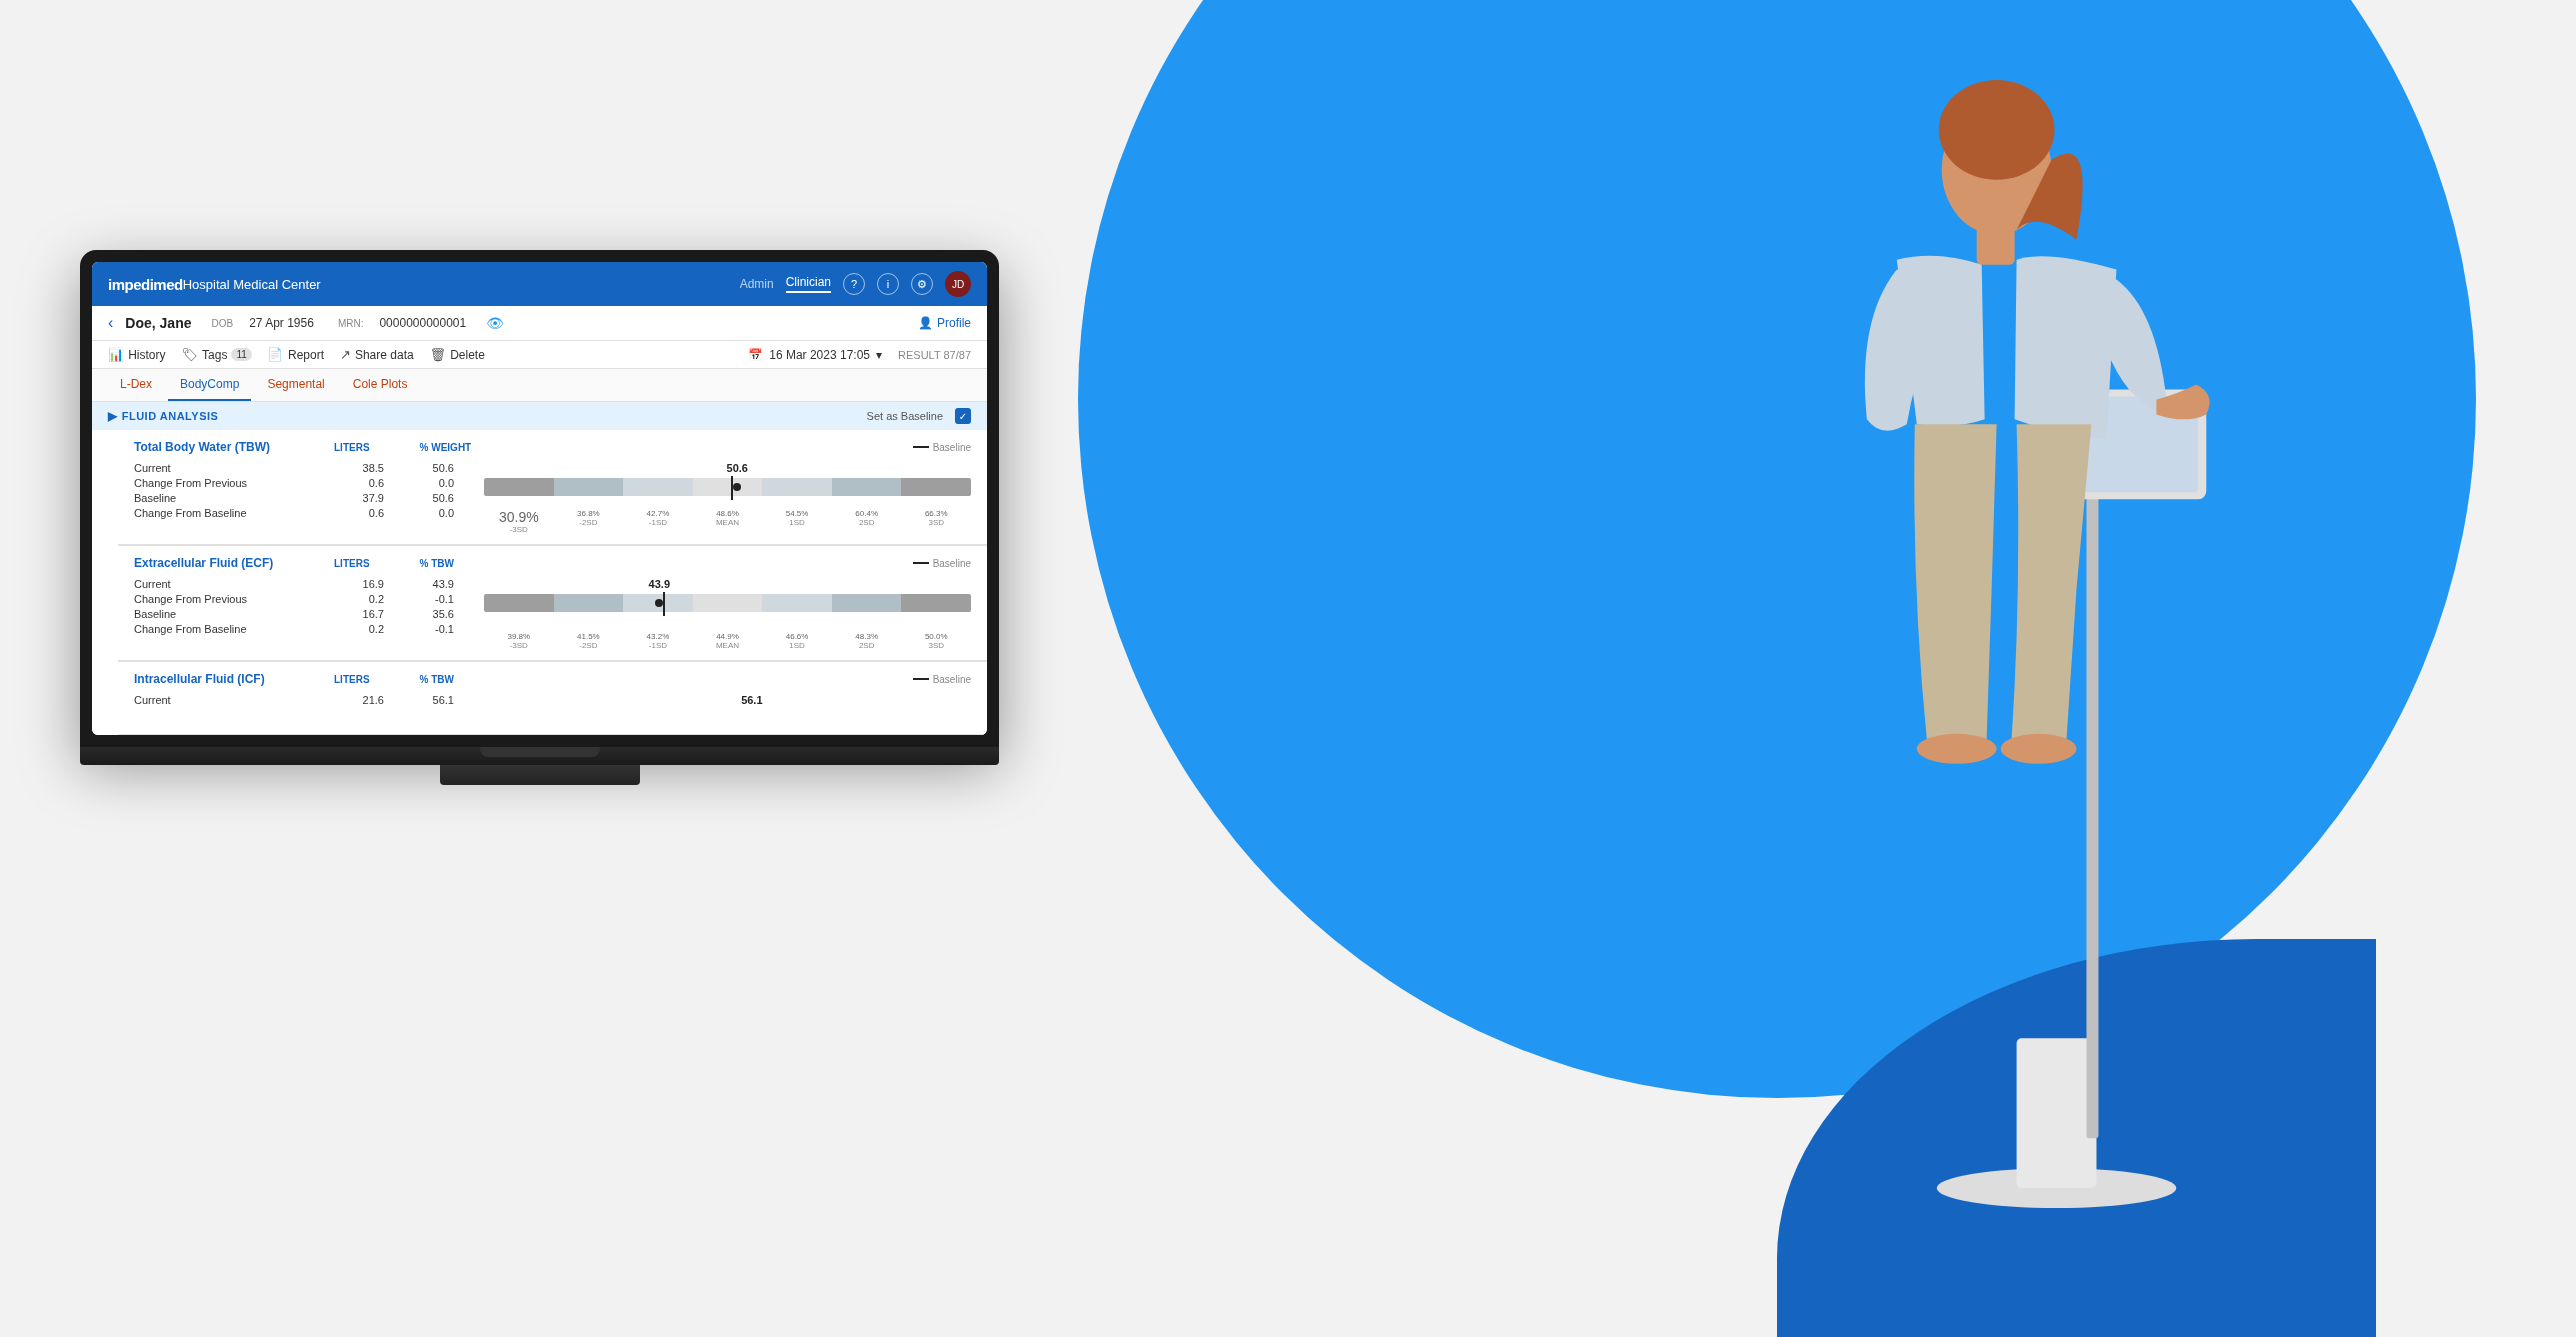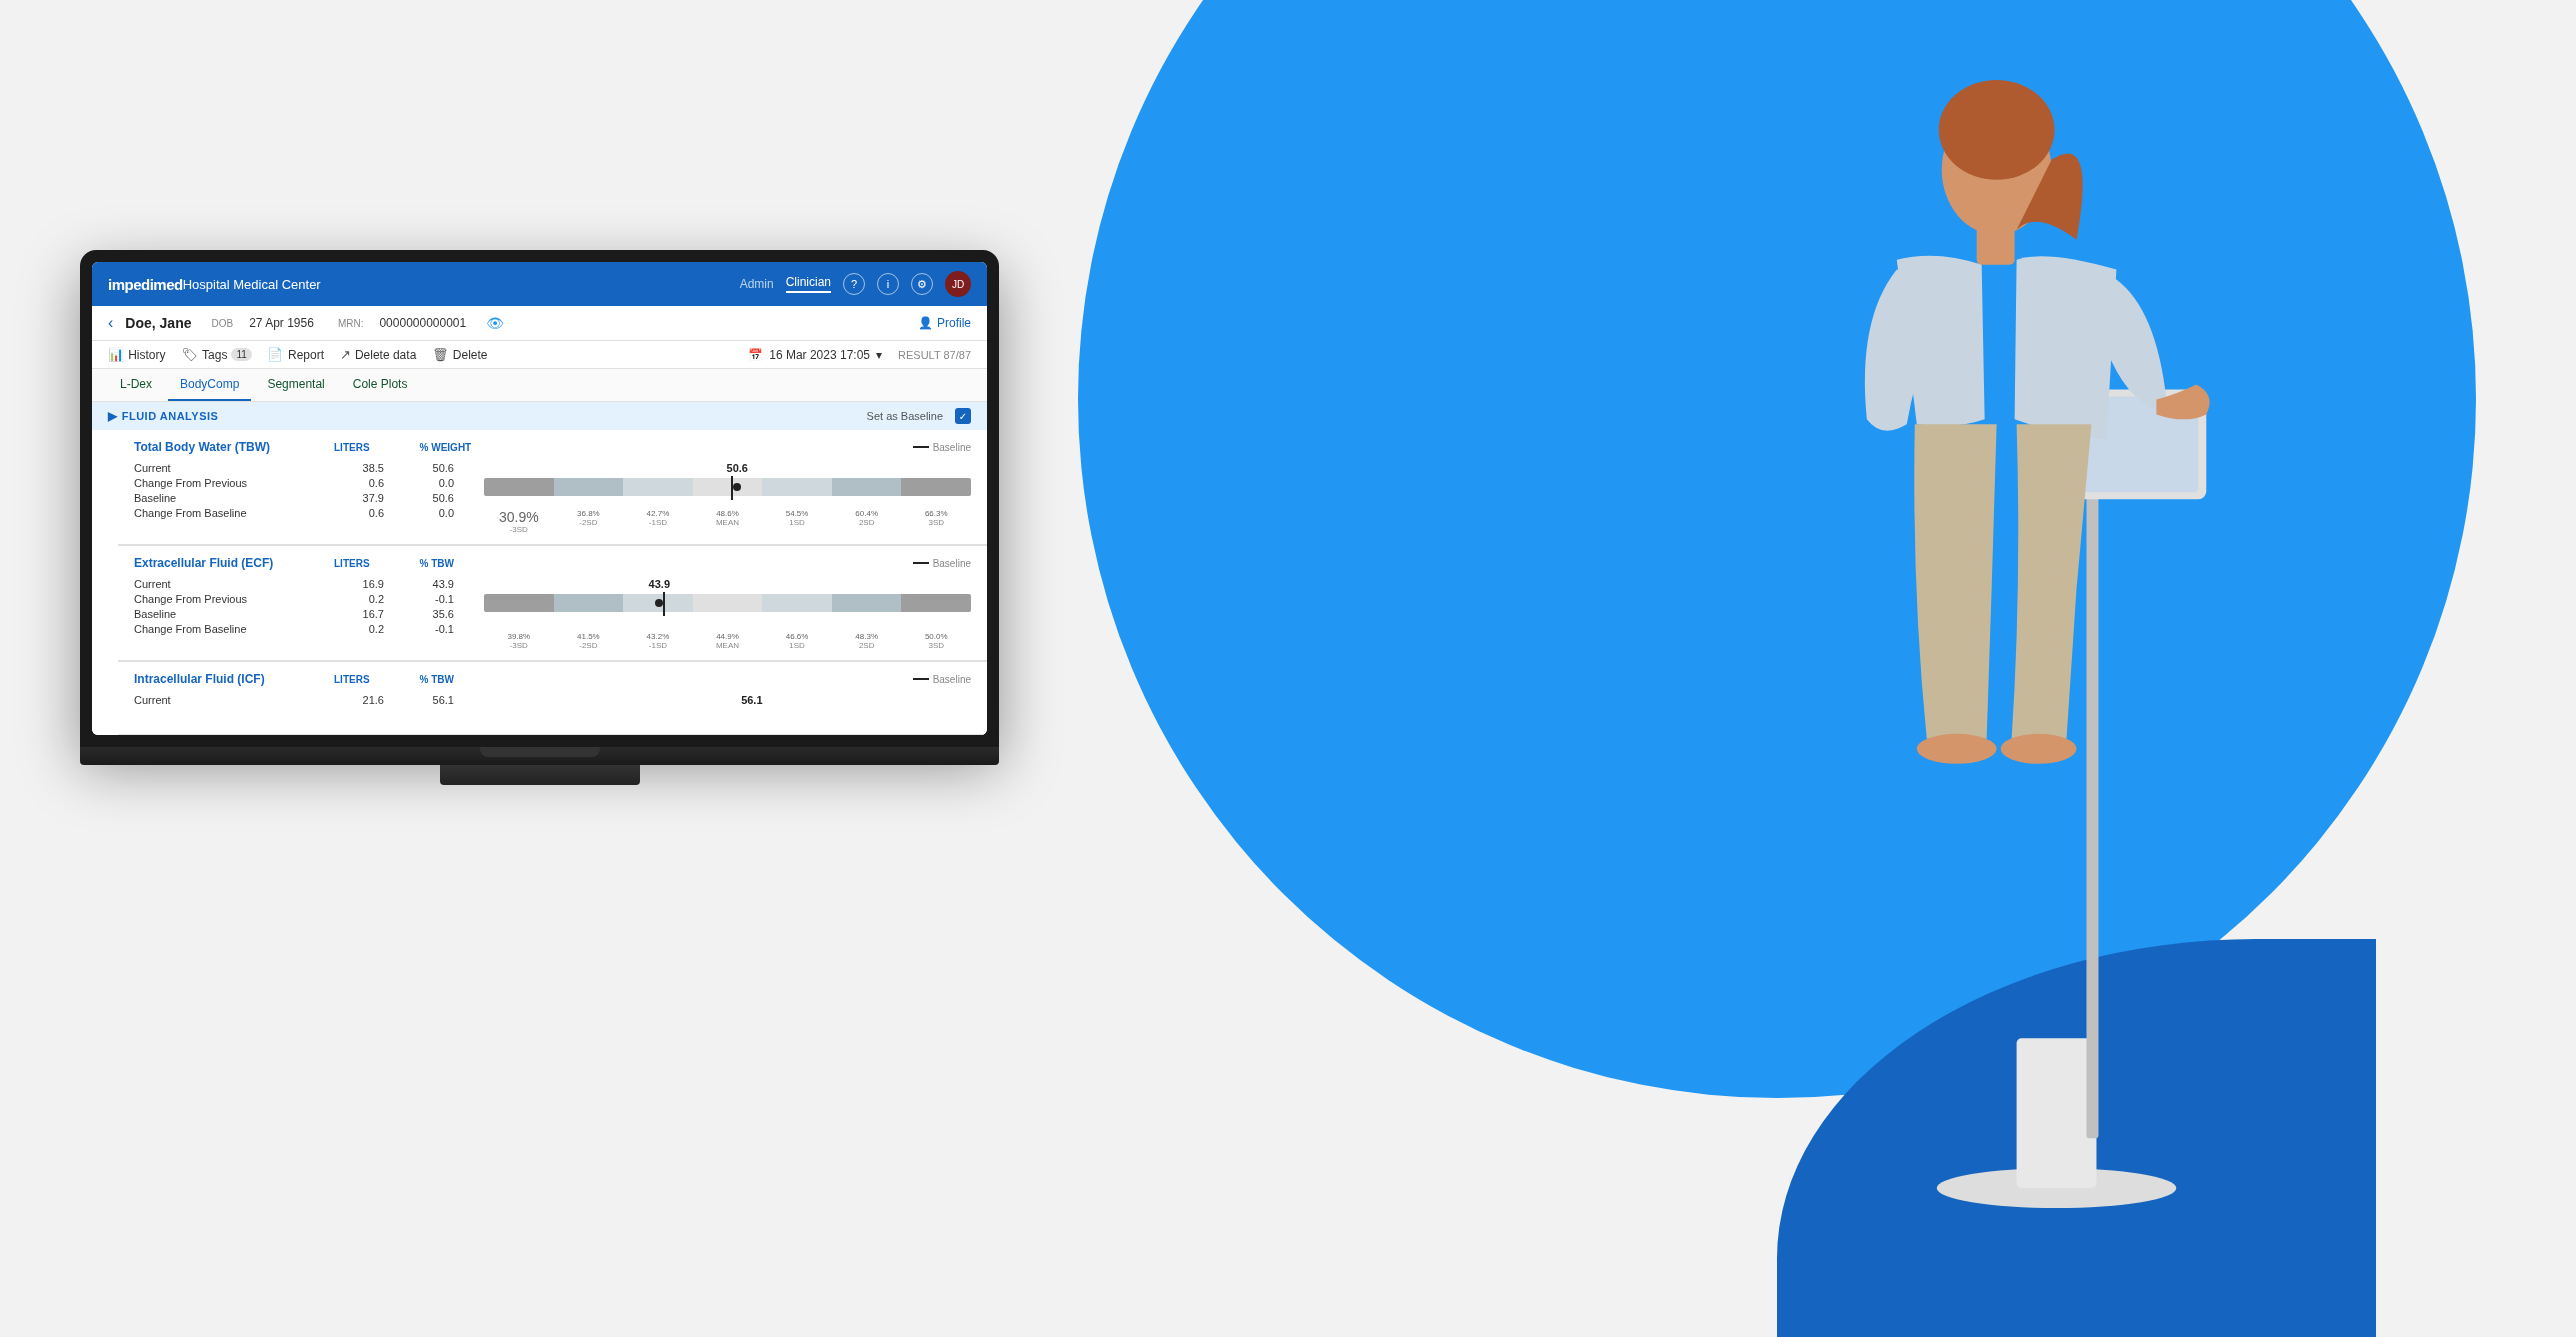--- a/index.html
+++ b/index.html
@@ -293,21 +293,21 @@
       background: #fafafa;
       border-bottom: 1px solid #e0e0e0;
       display: flex;
       padding: 0 16px;
       gap: 4px;
     }
 
     .content-tab {
       padding: 8px 12px;
       font-size: 12px;
-      color: #14532d;
+      color: #c2410c;
       cursor: pointer;
       border-bottom: 2px solid transparent;
     }
 
     .content-tab.active {
       color: #1565C0;
       border-bottom: 2px solid #1565C0;
       font-weight: 500;
     }
 
@@ -532,21 +532,21 @@
           <span class="action-icon">🏷</span>
           <span>Tags</span>
           <span class="action-badge">11</span>
         </div>
         <div class="action-item">
           <span class="action-icon">📄</span>
           <span>Report</span>
         </div>
         <div class="action-item">
           <span class="action-icon">↗</span>
-          <span>Delete data</span>
+          <span>Share data</span>
         </div>
         <div class="action-item">
           <span class="action-icon">🗑</span>
           <span>Delete</span>
         </div>
         <div class="action-date">
           <span>📅</span>
           <span>16 Mar 2023 17:05</span>
           <span>▾</span>
         </div>

